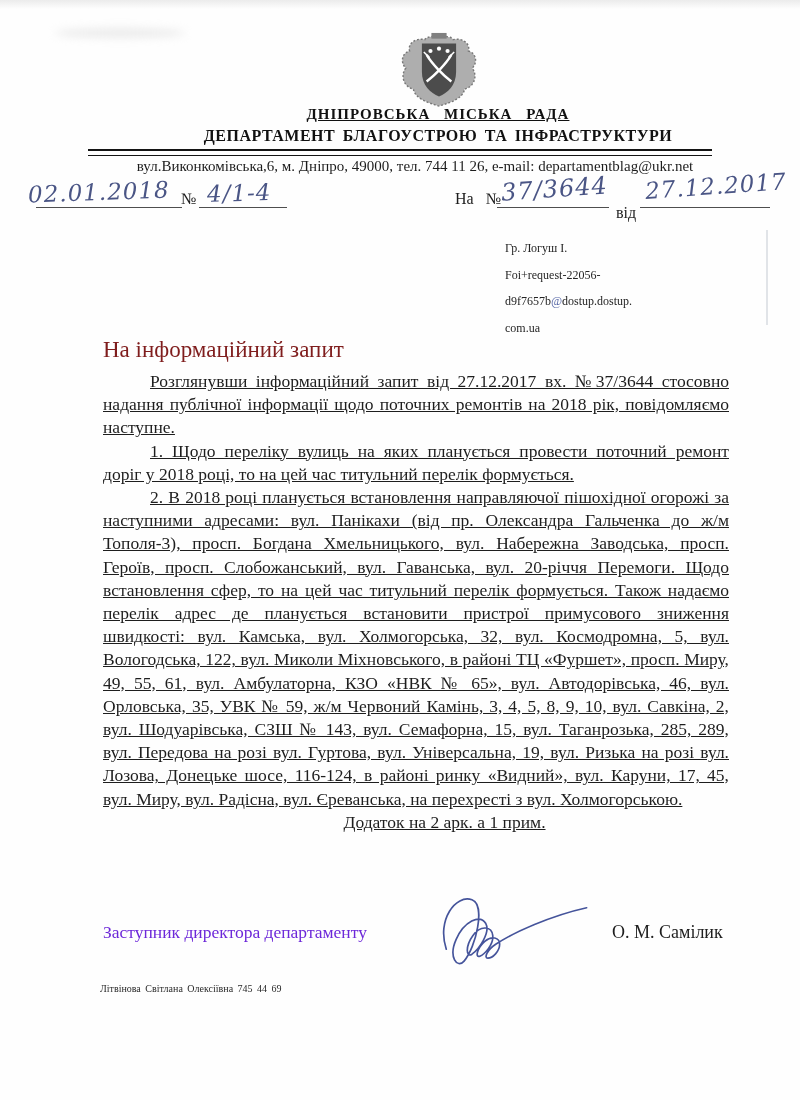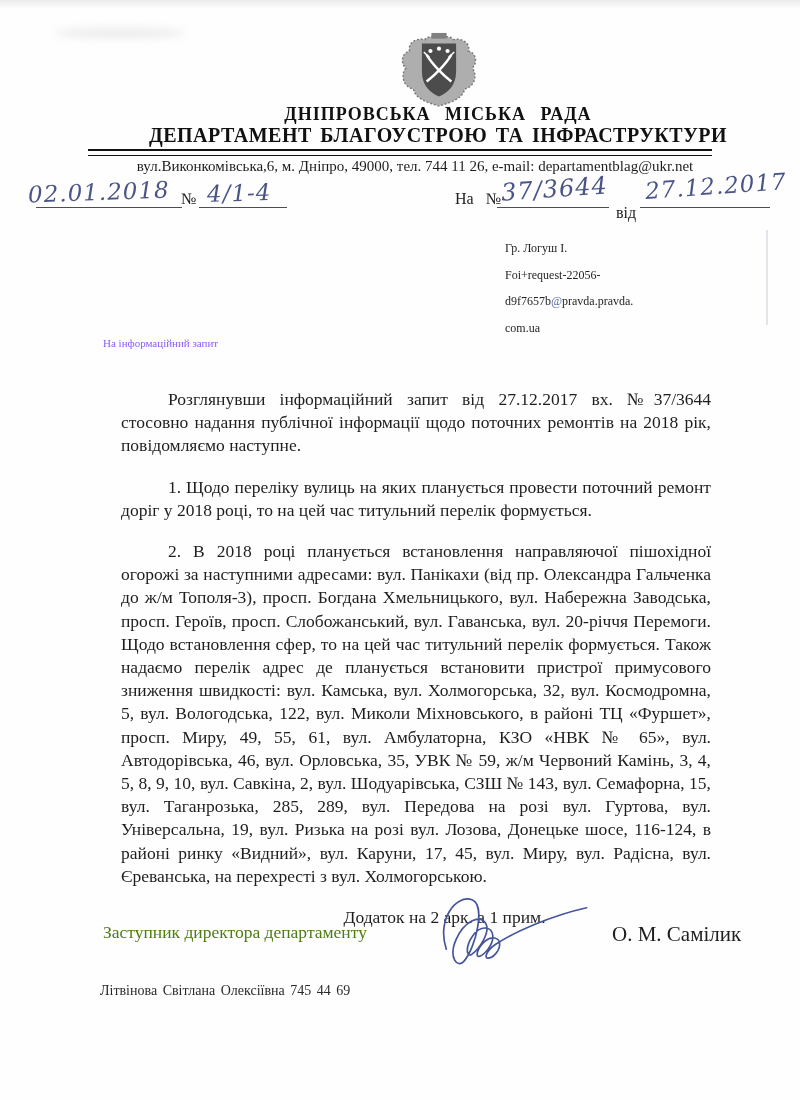--- a/index.html
+++ b/index.html
@@ -16,50 +16,50 @@
     background:linear-gradient(180deg,#dcdcdc,rgba(255,255,255,0));opacity:.55;}
   .smudge{position:absolute;left:55px;top:28px;width:130px;height:10px;
     background:#d9d9d9;filter:blur(4px);opacity:.5;border-radius:50%;}
   .right-crease{position:absolute;left:766px;top:230px;width:2px;height:95px;
     background:#c9cdd6;opacity:.55;}
 
   .emblem{position:absolute;left:396px;top:32px;width:86px;height:76px;}
 
   .org-block{position:absolute;left:95px;top:104px;width:686px;text-align:center;
     font-weight:bold;color:#111;}
-  .org-line1{font-size:18px;letter-spacing:1px;word-spacing:9px;line-height:21px;}
-  .org-line2{font-size:20px;letter-spacing:.5px;word-spacing:3px;line-height:21px;}
+  .org-line1{font-size:15px;letter-spacing:1px;word-spacing:9px;line-height:21px;text-decoration:underline;}
+  .org-line2{font-size:16px;letter-spacing:.5px;word-spacing:3px;line-height:21px;}
 
   .double-rule{position:absolute;left:88px;top:149px;width:624px;height:4px;
     border-top:2.5px solid #141414;border-bottom:1.3px solid #141414;}
 
   .address{position:absolute;left:95px;top:158px;width:640px;text-align:center;
     font-size:15px;color:#1d1d1d;}
 
   .hw{font-family:"DejaVu Serif", serif;font-style:italic;color:#4a5585;
     white-space:nowrap;letter-spacing:1px;}
   .ref-abs{position:absolute;}
   .u-line{position:absolute;height:0;border-bottom:1.4px solid #4e4e4e;}
   .printed-label{position:absolute;font-size:16px;color:#1d1d1d;}
 
   .recipient{position:absolute;left:505px;top:235px;font-size:12px;line-height:26.5px;color:#242424;}
   .at-blue{color:#5a6aa8;font-style:italic;}
 
-  .subject{position:absolute;left:103px;top:337px;font-size:11px;color:#8b5cf6;}
+  .subject{position:absolute;left:103px;top:337px;font-size:23px;color:#7f1d1d;}
 
   .body-text{position:absolute;left:103px;top:370px;width:626px;
     font-size:17.5px;line-height:23.2px;text-align:justify;color:#1e1e1e;}
-  .body-text p{margin:18px;text-indent:47px;}
+  .body-text p{margin:0;text-indent:47px;text-decoration:underline;}
   .body-text p.attachment{text-indent:57px;text-align:center;}
 
-  .sign-title{position:absolute;left:103px;top:922px;font-size:17.5px;color:#4d7c0f;}
-  .sign-name{position:absolute;left:612px;top:922px;font-size:21px;color:#1e1e1e;}
+  .sign-title{position:absolute;left:103px;top:922px;font-size:17.5px;color:#6d28d9;}
+  .sign-name{position:absolute;left:612px;top:922px;font-size:18px;color:#1e1e1e;}
   .signature{position:absolute;left:428px;top:886px;width:168px;height:84px;}
 
-  .footer-exec{position:absolute;left:100px;top:983px;font-size:14px;color:#2a2a2a;
+  .footer-exec{position:absolute;left:100px;top:983px;font-size:10px;color:#2a2a2a;
     word-spacing:2px;}
 </style>
 </head>
 <body>
 
 <div class="page">
 
   <div class="scan-band"></div>
   <div class="smudge"></div>
   <div class="right-crease"></div>
@@ -99,21 +99,21 @@
   <div class="ref-abs hw" style="left:501px;top:175px;font-size:24px;transform:rotate(-4deg);">37/3644</div>
   <div class="u-line" style="left:497px;top:207px;width:112px;"></div>
 
   <div class="printed-label" style="left:616px;top:204px;">від</div>
   <div class="ref-abs hw" style="left:645px;top:173px;font-size:23px;transform:rotate(-4deg);">27.12.2017</div>
   <div class="u-line" style="left:640px;top:207px;width:130px;"></div>
 
   <div class="recipient">
     <div>Гр. Логуш І.</div>
     <div>Foi+request-22056-</div>
-    <div><span>d9f7657b</span><span class="at-blue">@</span><span>pravda.pravda.</span></div>
+    <div><span>d9f7657b</span><span class="at-blue">@</span><span>dostup.dostup.</span></div>
     <div>com.ua</div>
   </div>
 
   <div class="subject">На інформаційний запит</div>
 
   <div class="body-text">
     <p>Розглянувши інформаційний запит від 27.12.2017 вх. №37/3644 стосовно надання публічної інформації щодо поточних ремонтів на 2018 рік, повідомляємо наступне.</p>
     <p>1. Щодо переліку вулиць на яких планується провести поточний ремонт доріг у 2018 році, то на цей час титульний перелік формується.</p>
     <p>2. В 2018 році планується встановлення направляючої пішохідної огорожі за наступними адресами: вул. Панікахи (від пр. Олександра Гальченка до ж/м Тополя-3), просп. Богдана Хмельницького, вул. Набережна Заводська, просп. Героїв, просп. Слобожанський, вул. Гаванська, вул. 20-річчя Перемоги. Щодо встановлення сфер, то на цей час титульний перелік формується. Також надаємо перелік адрес де планується встановити пристрої примусового зниження швидкості: вул. Камська, вул. Холмогорська, 32, вул. Космодромна, 5, вул. Вологодська, 122, вул. Миколи Міхновського, в районі ТЦ «Фуршет», просп. Миру, 49, 55, 61, вул. Амбулаторна, КЗО «НВК № 65», вул. Автодорівська, 46, вул. Орловська, 35, УВК № 59, ж/м Червоний Камінь, 3, 4, 5, 8, 9, 10, вул. Савкіна, 2, вул. Шодуарівська, СЗШ № 143, вул. Семафорна, 15, вул. Таганрозька, 285, 289, вул. Передова на розі вул. Гуртова, вул. Універсальна, 19, вул. Ризька на розі вул. Лозова, Донецьке шосе, 116-124, в районі ринку «Видний», вул. Каруни, 17, 45, вул. Миру, вул. Радісна, вул. Єреванська, на перехресті з вул. Холмогорською.</p>
     <p class="attachment">Додаток на 2 арк. а 1 прим.</p>

